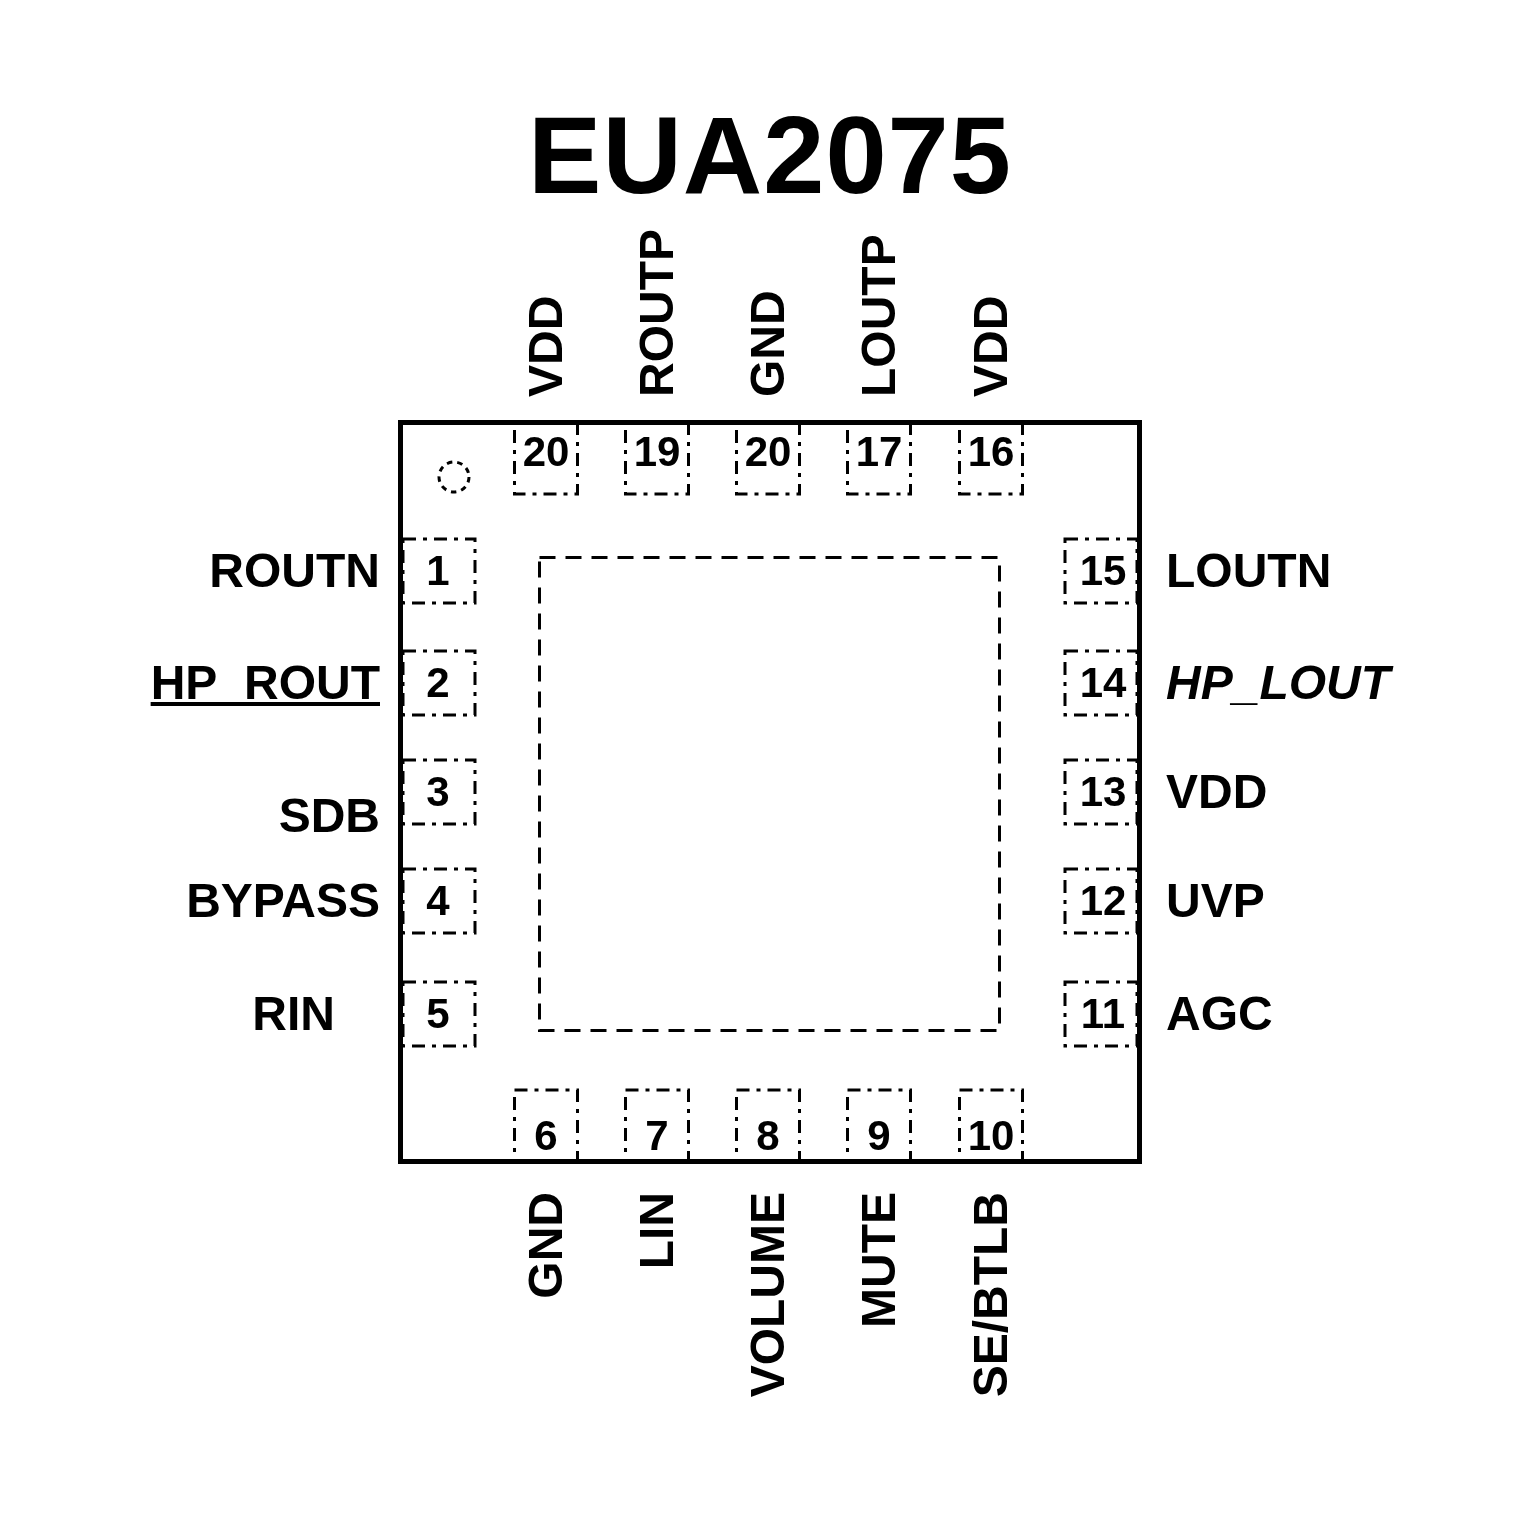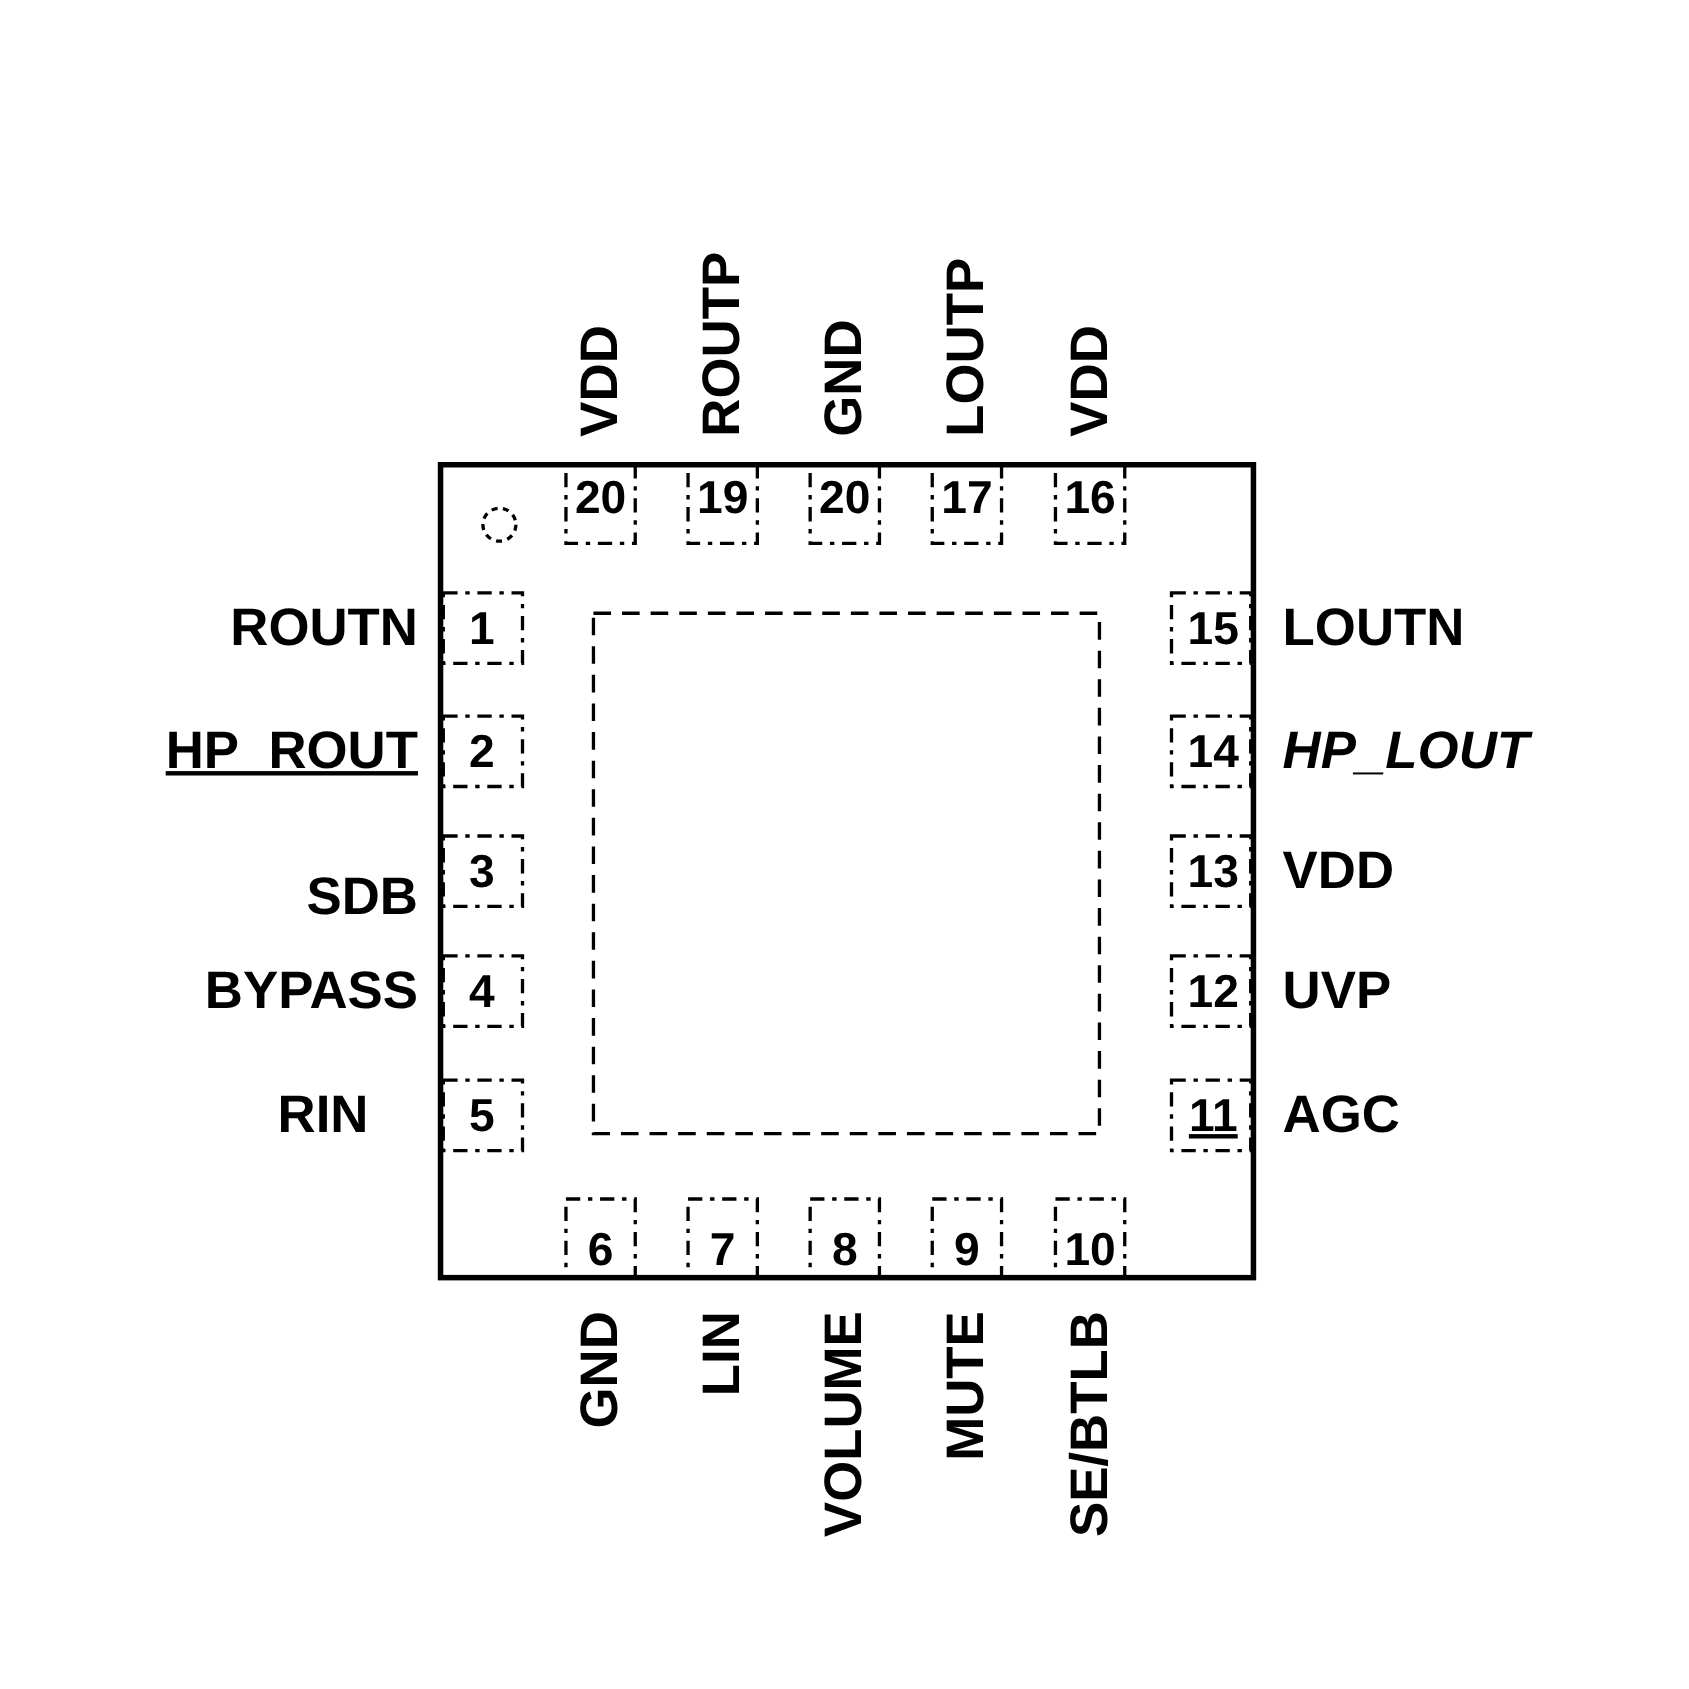--- a/index.html
+++ b/index.html
@@ -28,20 +28,21 @@
   }
   .pin-label.side-bottom{
     width:300px;text-align:right;
     transform:rotate(-90deg);transform-origin:right top;
   }
 </style>
 </head>
 <body>
 
 <div class="canvas">
+  <h1 class="title">EUA2075</h1>
 
   <svg class="shapes" width="1535" height="1535" viewBox="0 0 1535 1535">
     <rect x="400.5" y="422.5" width="739" height="739" fill="none" stroke="#000" stroke-width="5"></rect>
     <rect x="539.5" y="557.5" width="460" height="473" fill="none" stroke="#000" stroke-width="3" stroke-dasharray="16 10"></rect>
     <circle cx="454" cy="477" r="15" fill="none" stroke="#000" stroke-width="3" stroke-dasharray="5.5 5"></circle>
     <g id="pin-boxes">
         <rect x="514.5" y="423" width="63" height="71" fill="none" stroke="#000000" stroke-width="3" stroke-dasharray="13 7 4 7"></rect>
         <rect x="625.5" y="423" width="63" height="71" fill="none" stroke="#000000" stroke-width="3" stroke-dasharray="13 7 4 7"></rect>
         <rect x="736.5" y="423" width="63" height="71" fill="none" stroke="#000000" stroke-width="3" stroke-dasharray="13 7 4 7"></rect>
         <rect x="847.5" y="423" width="63" height="71" fill="none" stroke="#000000" stroke-width="3" stroke-dasharray="13 7 4 7"></rect>
@@ -96,16 +97,16 @@
       <div class="pin-number" style="left: 406px; top: 990px;">5</div>
       <div class="pin-label side-left" style="right: 1200px; top: 987px;">RIN</div>
       <div class="pin-number" style="left: 1071px; top: 547px;">15</div>
       <div class="pin-label side-right" style="left: 1166px; top: 544px;">LOUTN</div>
       <div class="pin-number" style="left: 1071px; top: 659px;">14</div>
       <div class="pin-label side-right" style="left: 1166px; top: 656px; font-style: italic;">HP_LOUT</div>
       <div class="pin-number" style="left: 1071px; top: 768px;">13</div>
       <div class="pin-label side-right" style="left: 1166px; top: 765px;">VDD</div>
       <div class="pin-number" style="left: 1071px; top: 877px;">12</div>
       <div class="pin-label side-right" style="left: 1166px; top: 874px;">UVP</div>
-      <div class="pin-number" style="left: 1071px; top: 990px; text-decoration: underline;">11</div>
+      <div class="pin-number" style="left: 1071px; top: 990px;">11</div>
       <div class="pin-label side-right" style="left: 1166px; top: 987px;">AGC</div>
     </div>
 </div>
 
 </body></html>

